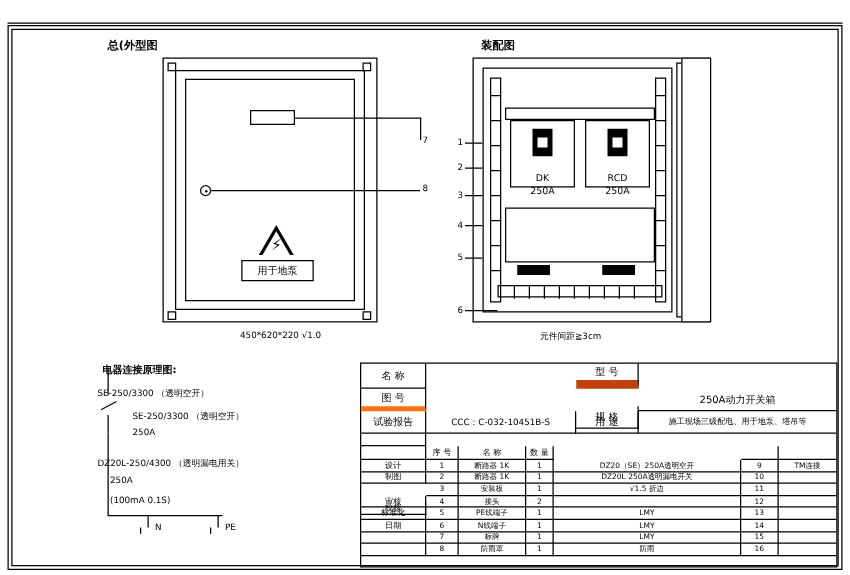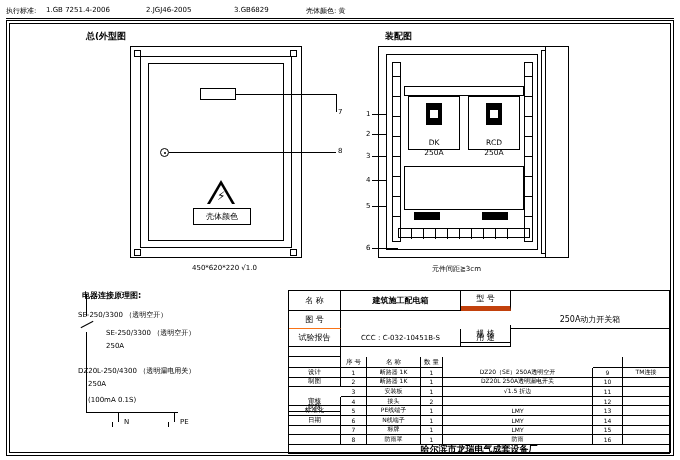--- a/index.html
+++ b/index.html
@@ -70,27 +70,20 @@
 
   
   #tbl{position:absolute;left:288px;top:290px;width:382px;height:164px;border:1px solid #000;box-sizing:border-box;}
   .c{position:absolute;display:flex;align-items:center;justify-content:center;box-sizing:border-box;text-align:center;overflow:hidden;}
 </style>
 </head>
 <body>
 
 <div id="sheet">
 
-  <div id="hdr">
-    <span class="txt f7" style="left:0px;top:2px;">执行标准:</span>
-    <span class="txt f7" style="left:40px;top:2px;">1.GB 7251.4-2006</span>
-    <span class="txt f7" style="left:140px;top:2px;">2.JGJ46-2005</span>
-    <span class="txt f7" style="left:228px;top:2px;">3.GB6829</span>
-    <span class="txt f7" style="left:300px;top:2px;">壳体颜色: 黄</span>
-  </div>
   <div id="hdrline"></div>
 
   <div id="frame"></div>
   <div id="frame2"></div>
 
   <span class="txt f9 b" style="left:86px;top:30px;">总(外型图</span>
   <span class="txt f9 b" style="left:385px;top:30px;">装配图</span>
 
   <div id="cabOuter"></div>
   <div id="cabInner"></div>
@@ -99,21 +92,21 @@
   <div class="corner" style="left:290px;top:50px;"></div>
   <div class="corner" style="left:134px;top:249px;"></div>
   <div class="corner" style="left:290px;top:249px;"></div>
   <div id="lbl-plate"></div>
   <div id="knob"></div>
 
   <div id="warnBox">
     <div id="tri"></div>
     <div id="triIn"></div>
     <div id="bolt">⚡</div>
-    <div id="warnText">壳体颜色</div>
+    <div id="warnText">用于地泵</div>
   </div>
 
   <div class="lead" style="left:236px;top:94px;width:100px;"></div>
   <div class="lead" style="left:336px;top:94px;width:1px;height:18px;background:#000;"></div>
   <div class="lead" style="left:169px;top:152px;width:167px;"></div>
   <span class="txt f7" style="left:338px;top:108px;">7</span>
   <span class="txt f7" style="left:338px;top:147px;">8</span>
 
   <span class="txt f7" style="left:192px;top:264px;">450*620*220  √1.0</span>
 
@@ -210,30 +203,30 @@
     <div class="swline" style="left:96px;top:124px;width:1px;height:10px;background:#000;"></div>
     <span class="txt f7" style="left:46px;top:130px;">N</span>
     <span class="txt f7" style="left:102px;top:130px;">PE</span>
     <div class="swline" style="left:34px;top:134px;width:1px;height:5px;background:#000;"></div>
     <div class="swline" style="left:90px;top:134px;width:1px;height:5px;background:#000;"></div>
   </div>
 
   <div id="tbl">
 
     <div class="c f8" style="left:0;top:0;width:52px;height:20px;border-right:1px solid #000;border-bottom:1px solid #000;">名    称</div>
-    <div class="c f8 b" style="left:52px;top:0;width:120px;height:20px;border-right:1px solid #000;border-bottom:1px solid #000;">建筑施工配电箱</div>
-    <div class="c f8" style="left:172px;top:0;width:50px;height:20px;border-right:1px solid #000;border-bottom:5px solid #c2410c;">型    号</div>
-
-    <div class="c f8" style="left:0;top:20px;width:52px;height:18px;border-right:1px solid #000;border-bottom:1px solid #f97316;">图    号</div>
+    <div class="c f8" style="left:172px;top:0;width:50px;height:20px;border-right:1px solid #000;border-bottom:7px solid #c2410c;">型    号</div>
+
+    <div class="c f8" style="left:0;top:20px;width:52px;height:18px;border-right:1px solid #000;border-bottom:4px solid #f97316;">图    号</div>
     <div class="c f8" style="left:172px;top:34px;width:50px;height:18px;border-right:1px solid #000;border-bottom:1px solid #000;">规    格</div>
     <div class="c f8" style="left:222px;top:20px;width:158px;height:18px;border-bottom:1px solid #000;">250A动力开关箱</div>
 
     <div class="c f8" style="left:0;top:38px;width:52px;height:18px;border-right:1px solid #000;border-bottom:1px solid #000;">试验报告</div>
     <div class="c f7" style="left:52px;top:38px;width:120px;height:18px;border-right:1px solid #000;border-bottom:1px solid #000;">CCC：C-032-10451B-S</div>
     <div class="c f8" style="left:172px;top:38px;width:50px;height:18px;border-right:1px solid #000;border-bottom:1px solid #000;">用    途</div>
+    <div class="c f65" style="left:222px;top:38px;width:158px;height:18px;border-bottom:1px solid #000;">施工现场三级配电、用于地泵、塔吊等</div>
 
     <div class="c f7" style="left:0;top:56px;width:52px;height:10px;border-right:1px solid #000;border-bottom:1px solid #000;"></div>
 
     <div class="c f7" style="left:0;top:66px;width:52px;height:11px;border-right:1px solid #000;border-bottom:1px solid #000;"></div>
     <div class="c f65" style="left:52px;top:66px;width:26px;height:11px;border-right:1px solid #000;border-bottom:1px solid #000;">序    号</div>
     <div class="c f65" style="left:78px;top:66px;width:54px;height:11px;border-right:1px solid #000;border-bottom:1px solid #000;">名    称</div>
     <div class="c f65" style="left:132px;top:66px;width:22px;height:11px;border-right:1px solid #000;border-bottom:1px solid #000;">数    量</div>
     <div class="c f65" style="left:304px;top:66px;width:30px;height:11px;border-right:1px solid #000;border-bottom:1px solid #000;"></div>
     <div class="c f65" style="left:334px;top:66px;width:46px;height:11px;border-bottom:1px solid #000;"></div>
 
@@ -289,16 +282,15 @@
         <div class="c f6" style="left: 334px; top: 134.6px; width: 46px; height: 9.6px; border-right: none; border-bottom: 1px solid rgb(0, 0, 0);"></div>
         <div class="c f65" style="left: 0px; top: 144.2px; width: 52px; height: 9.6px; border-right: 1px solid rgb(0, 0, 0); border-bottom: 1px solid rgb(0, 0, 0);"></div>
         <div class="c f6" style="left: 52px; top: 144.2px; width: 26px; height: 9.6px; border-right: 1px solid rgb(0, 0, 0); border-bottom: 1px solid rgb(0, 0, 0);">8</div>
         <div class="c f6" style="left: 78px; top: 144.2px; width: 54px; height: 9.6px; border-right: 1px solid rgb(0, 0, 0); border-bottom: 1px solid rgb(0, 0, 0);">防雨罩</div>
         <div class="c f6" style="left: 132px; top: 144.2px; width: 22px; height: 9.6px; border-right: 1px solid rgb(0, 0, 0); border-bottom: 1px solid rgb(0, 0, 0);">1</div>
         <div class="c f6" style="left: 154px; top: 144.2px; width: 150px; height: 9.6px; border-right: 1px solid rgb(0, 0, 0); border-bottom: 1px solid rgb(0, 0, 0);">防雨</div>
         <div class="c f6" style="left: 304px; top: 144.2px; width: 30px; height: 9.6px; border-right: 1px solid rgb(0, 0, 0); border-bottom: 1px solid rgb(0, 0, 0);">16</div>
         <div class="c f6" style="left: 334px; top: 144.2px; width: 46px; height: 9.6px; border-right: none; border-bottom: 1px solid rgb(0, 0, 0);"></div>
       </div>
 
-    <div class="c f9 b" style="left:0;top:153px;width:380px;height:11px;">哈尔滨市龙瑞电气成套设备厂</div>
   </div>
 
 </div>
 
 </body></html>

